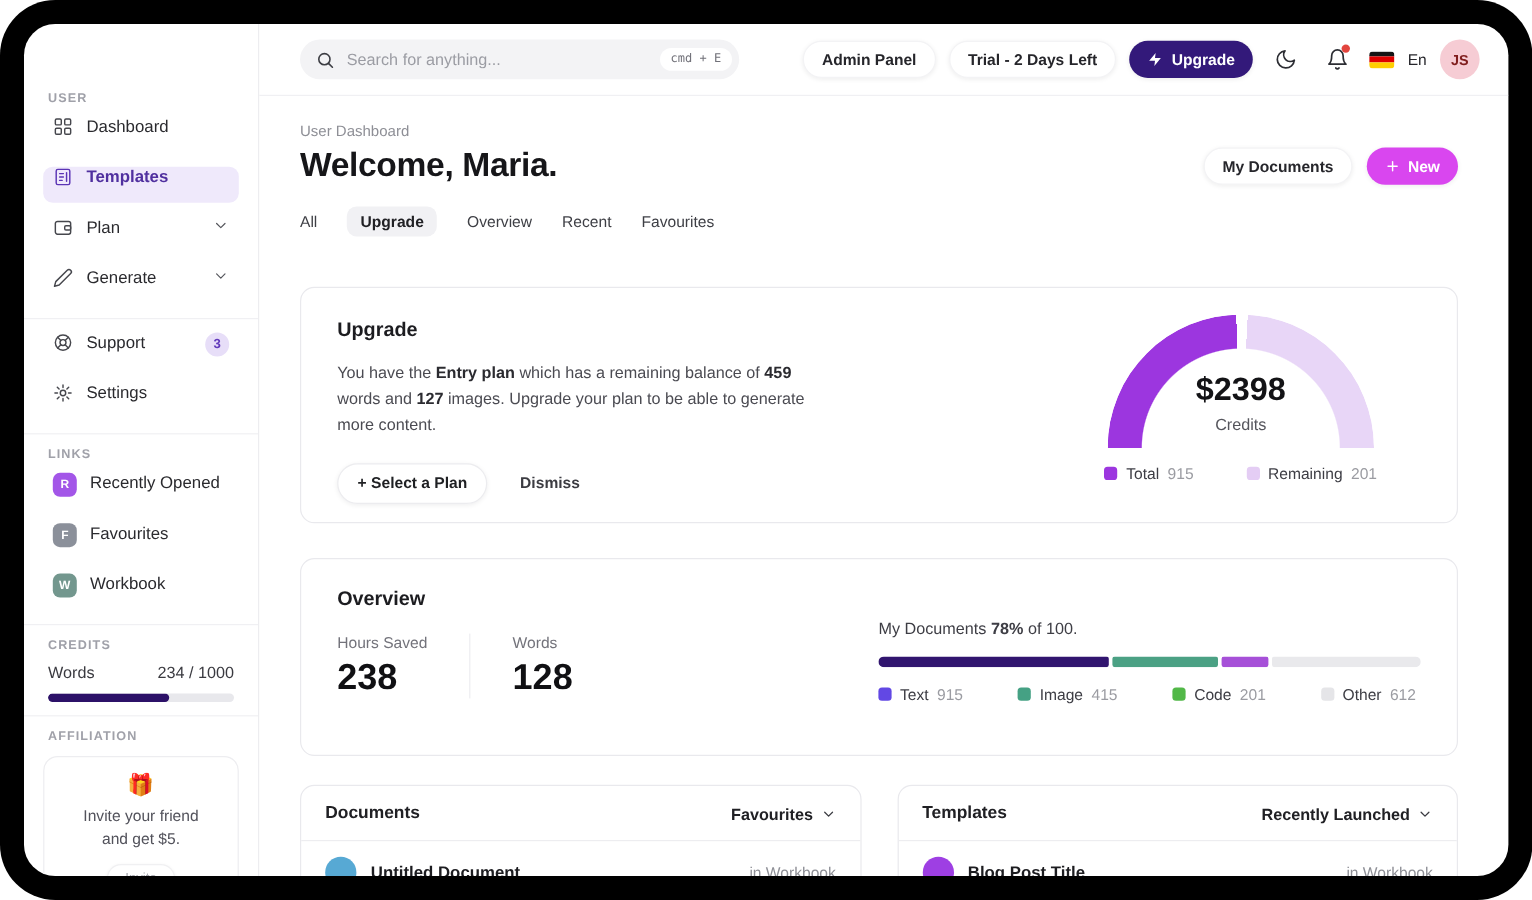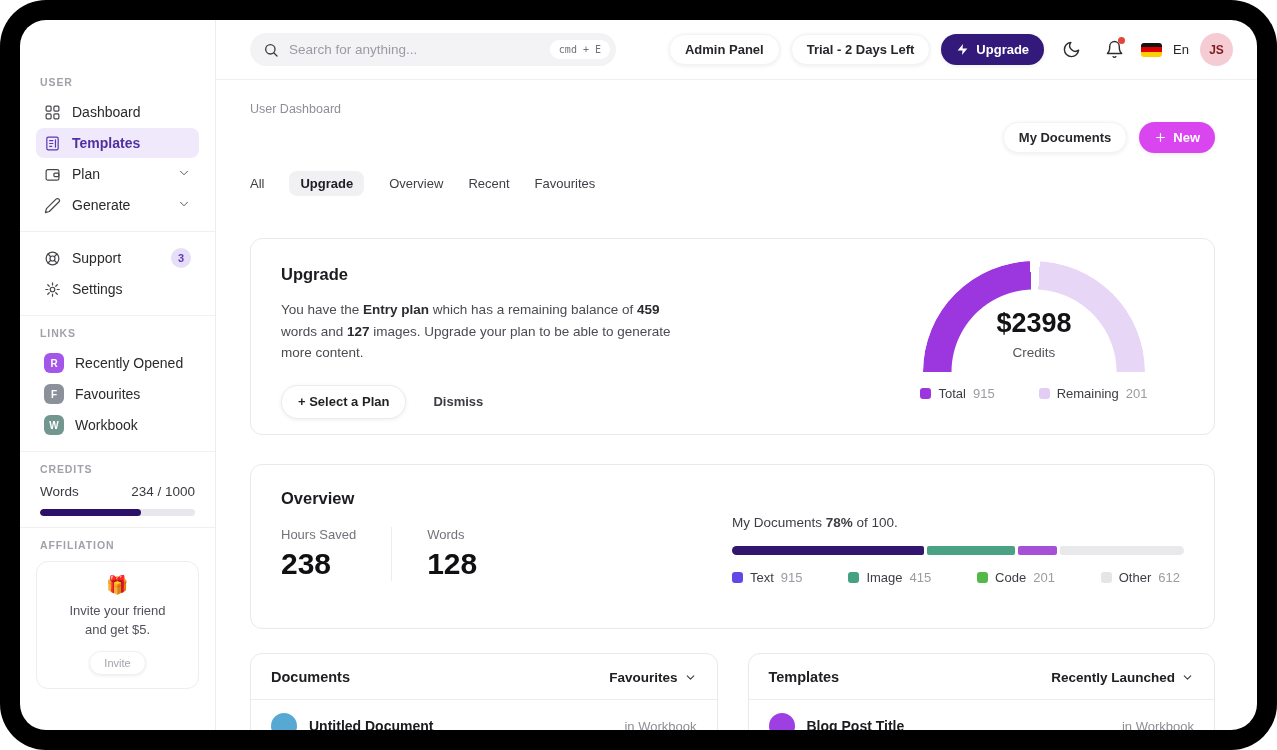--- a/index.html
+++ b/index.html
@@ -17,21 +17,21 @@
   
   .sidebar {
     position:absolute; left:0; top:0; bottom:0; width:196px;
     border-right:1px solid #ededf0; padding:56px 16px 0;
   }
   .side-label {
     font-size:10.5px; font-weight:700; letter-spacing:.9px;
     color:#a0a1a9; margin:0 4px 9px;
   }
   .side-item {
-    display:flex; align-items:center; gap:11px; height:30px; margin-bottom:1px;
+    display:flex; gap:11px; height:30px; margin-bottom:12px;
     padding:0 8px; border-radius:8px; font-size:14px; color:#2a2a2e; cursor:pointer;
   }
   .side-item svg { width:17px; height:17px; stroke:#46474d; fill:none;
     stroke-width:1.7; stroke-linecap:round; stroke-linejoin:round; flex:none; }
   .side-item.active { background:#efe9fb; color:#50309f; font-weight:700; }
   .side-item.active svg { stroke:#5b34b5; }
   .chev { margin-left:auto; }
   .chev svg { width:14px !important; height:14px !important; stroke:#55565c !important; }
   .badge {
     margin-left:auto; background:#e7def8; color:#6139bb; font-size:11px; font-weight:600;
@@ -327,20 +327,21 @@
           <div class="f3"></div>
     </span>
     <span class="lang">En</span>
     <span class="avatar">JS</span>
   </header>
 
   <main class="main">
     <div class="breadcrumb">User Dashboard</div>
 
     <div class="head-row">
+      <h1>Welcome, Maria.</h1>
       <div class="actions">
         <button class="pill">My Documents</button>
         <button class="pill new-btn">
           <svg viewBox="0 0 24 24">
                 <line x1="12" y1="5" x2="12" y2="19"></line>
                 <line x1="5" y1="12" x2="19" y2="12"></line>
               </svg>
           <span>New</span>
         </button>
       </div>

